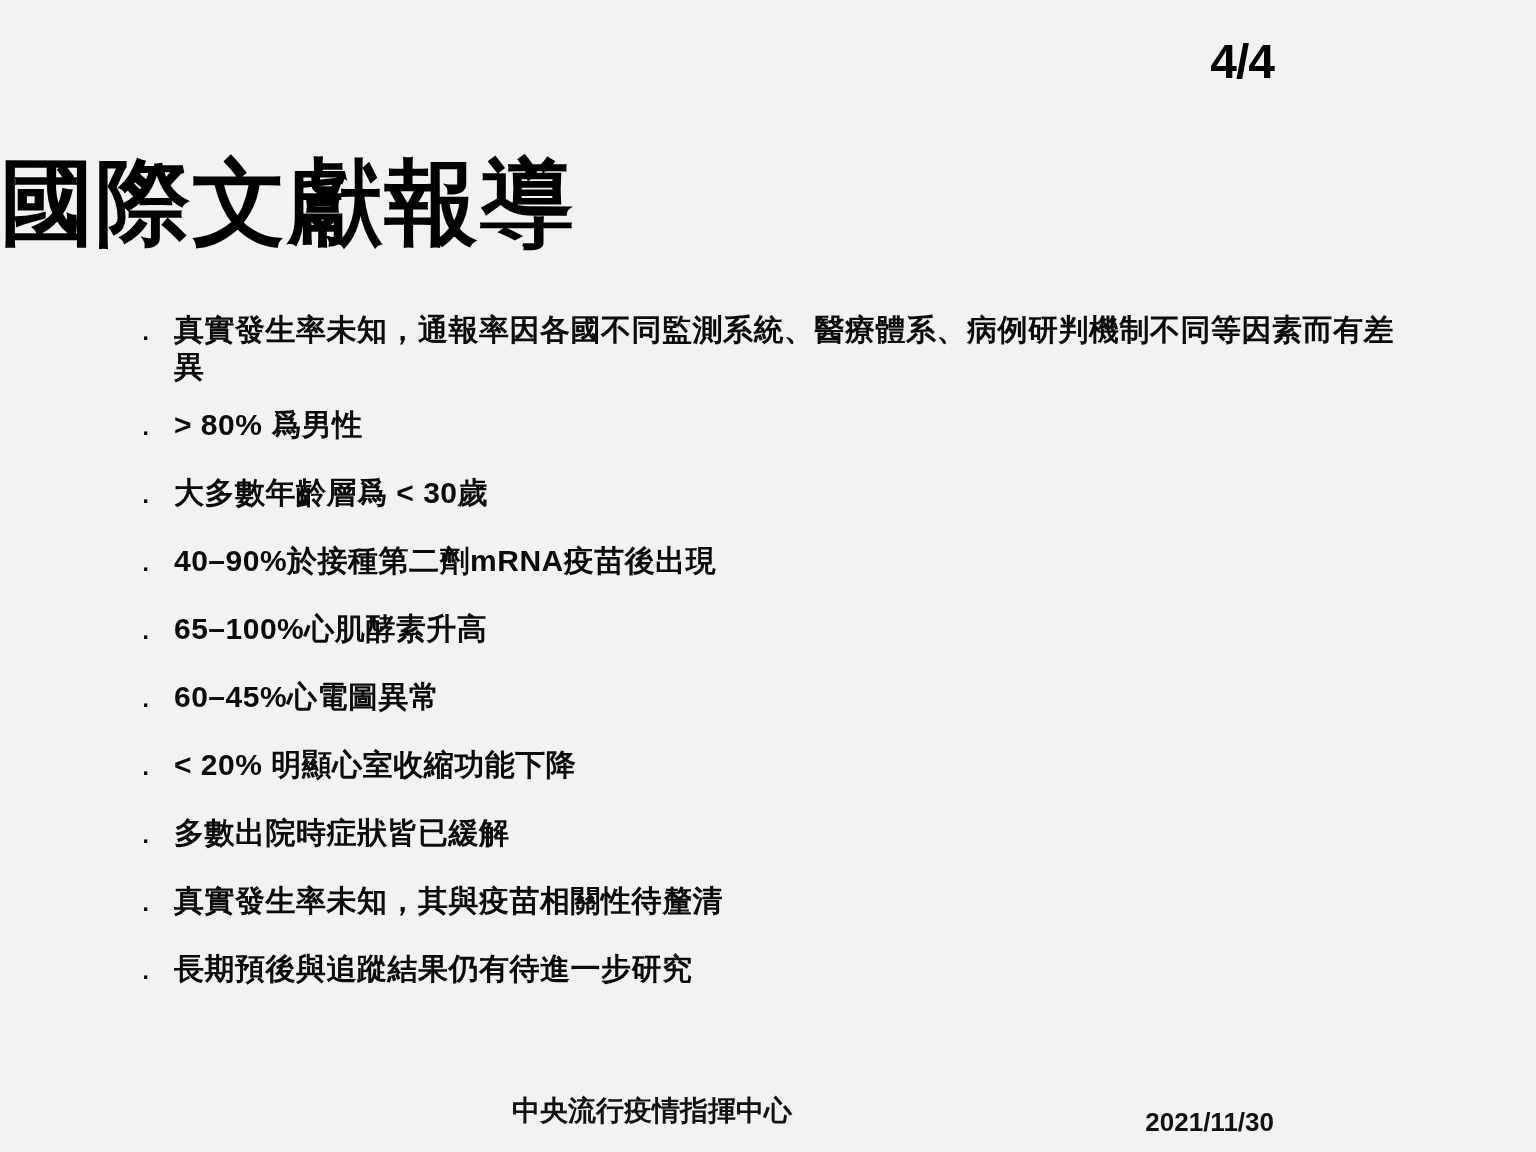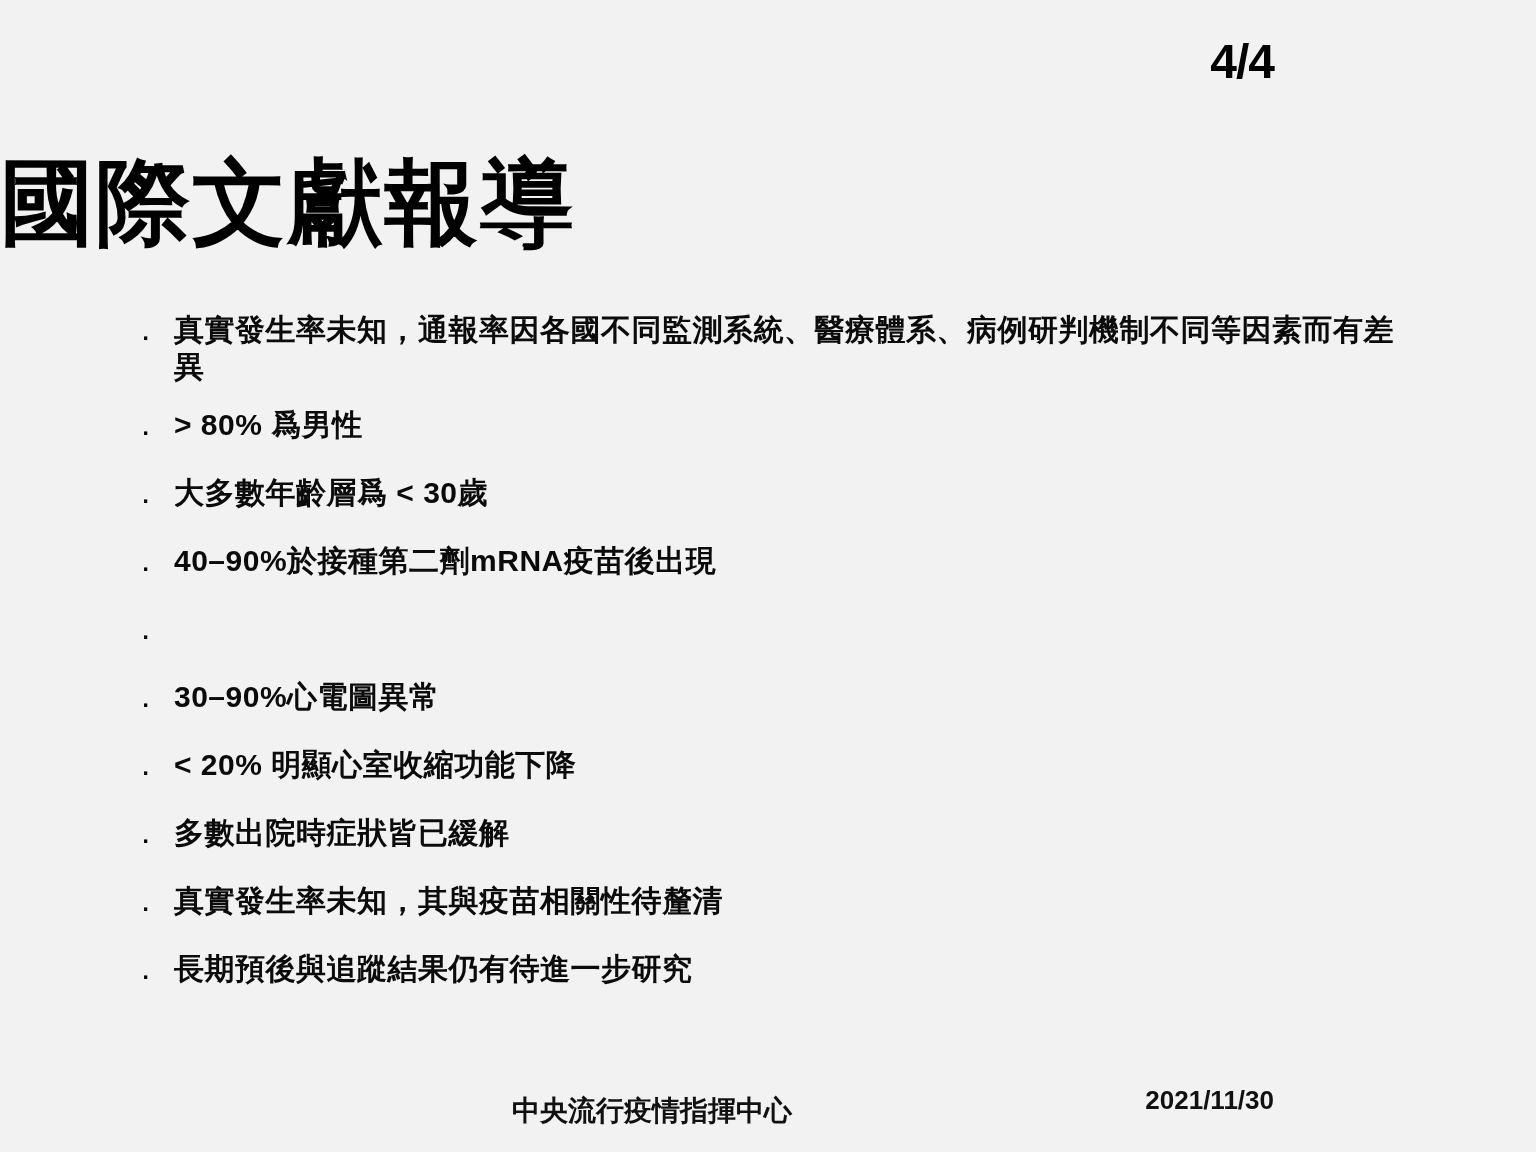--- a/index.html
+++ b/index.html
@@ -73,21 +73,21 @@
     bottom: 22px;
     left: 0;
     width: 100%;
     text-align: center;
     font-size: 28px;
     font-weight: bold;
     color: #111;
   }
   .footer-date {
     position: absolute;
-    bottom: 36px;
+    bottom: 14px;
     right: 30px;
     font-size: 26px;
     font-weight: bold;
     color: #111;
   }
 </style>
 </head>
 <body>
 
 <div class="slide">
@@ -113,25 +113,26 @@
       <span class="bullet-text">大多數年齡層爲 &lt; 30歲</span>
     </div>
 
     <div class="bullet-item">
       <span class="bullet-dot">·</span>
       <span class="bullet-text">40–90%於接種第二劑mRNA疫苗後出現</span>
     </div>
 
     <div class="bullet-item">
       <span class="bullet-dot">·</span>
+      <span class="bullet-text">65–100%心肌酵素升高</span>
     </div>
 
     <div class="bullet-item">
       <span class="bullet-dot">·</span>
-      <span class="bullet-text">30–90%心電圖異常</span>
+      <span class="bullet-text">60–45%心電圖異常</span>
     </div>
 
     <div class="bullet-item">
       <span class="bullet-dot">·</span>
       <span class="bullet-text">&lt; 20% 明顯心室收縮功能下降</span>
     </div>
 
     <div class="bullet-item">
       <span class="bullet-dot">·</span>
       <span class="bullet-text">多數出院時症狀皆已緩解</span>

